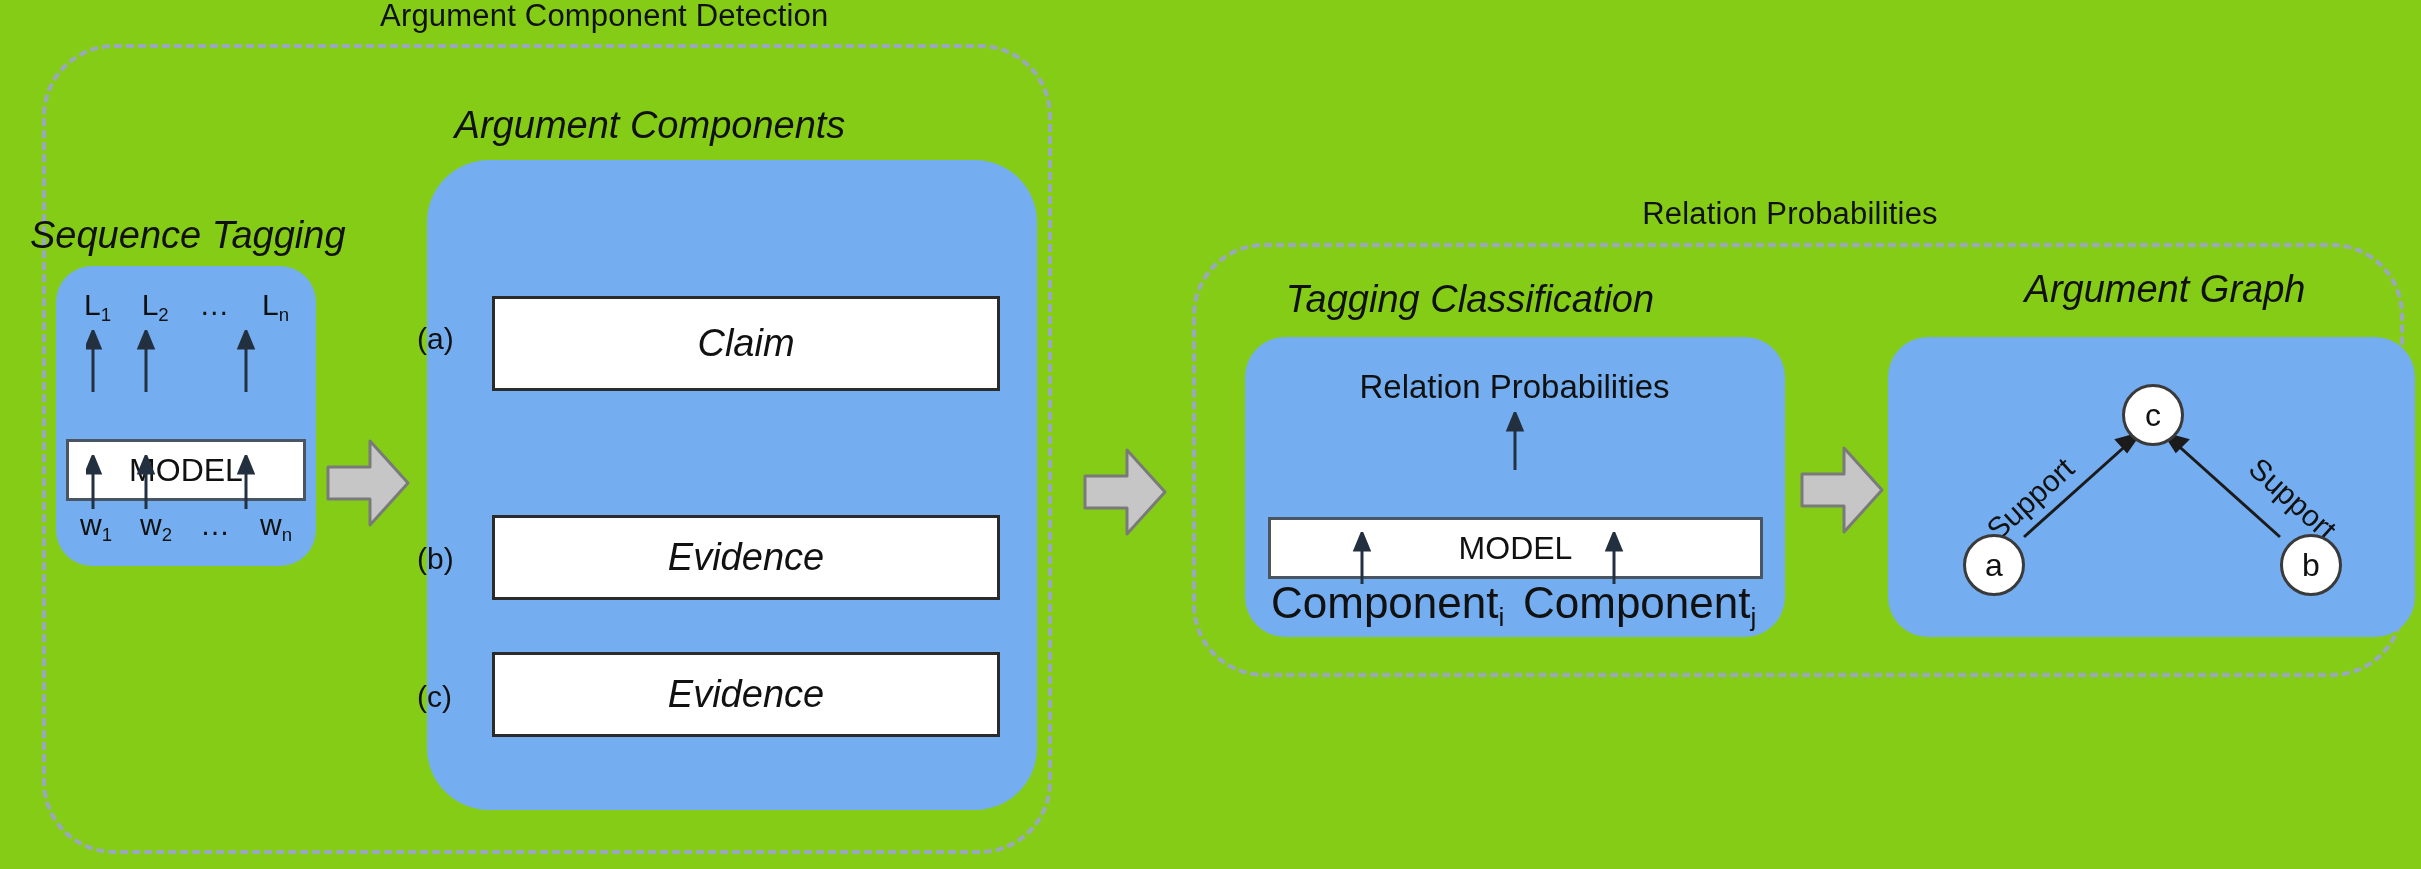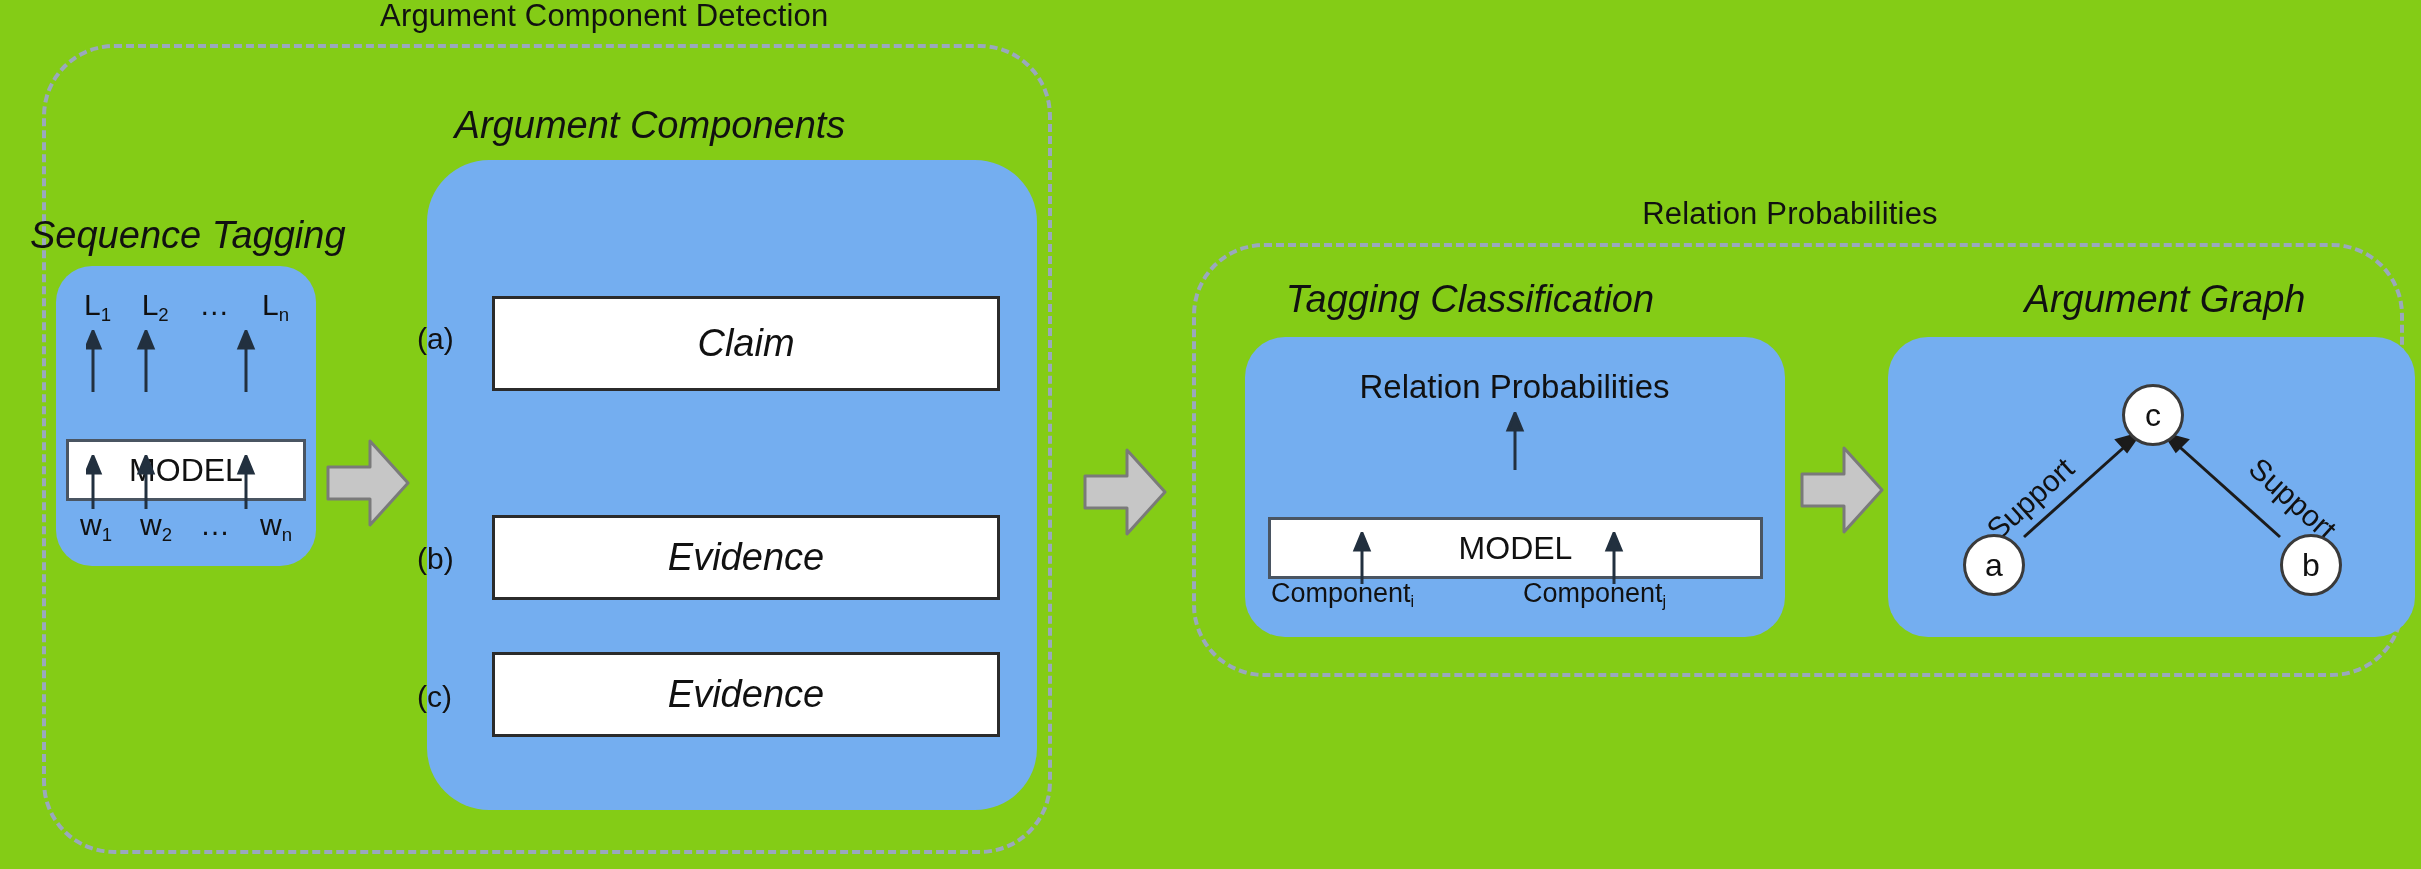--- a/index.html
+++ b/index.html
@@ -124,21 +124,21 @@
   .edge-label {
     position: absolute;
     font-size: 30px;
     color: #111111;
     white-space: nowrap;
     transform-origin: center center;
   }
 
   .comp-label {
     position: absolute;
-    font-size: 27px;
+    font-size: 44px;
     color: #111111;
     white-space: nowrap;
   }
   .comp-label sub {
     font-size: 0.60em;
     vertical-align: baseline;
     position: relative;
     top: 0.32em;
   }
   .rel-prob-label {
@@ -252,21 +252,21 @@
     <span>Component</span><sub>i</sub>
   </div>
   <div class="comp-label" style="left:1523px; top:578px;">
     <span>Component</span><sub>j</sub>
   </div>
 
   <svg class="block-arrow" style="left:1800px; top:442px;" width="84" height="96" viewBox="0 0 84 96">
     <polygon points="2,32 44,32 44,6 82,48 44,90 44,64 2,64" fill="#c6c6c6" stroke="#7a7a7a" stroke-width="3" stroke-linejoin="round"></polygon>
   </svg>
 
-  <div class="sub-title" style="left:1975px; top:278px; width:380px;">Argument Graph</div>
+  <div class="sub-title" style="left:1975px; top:268px; width:380px;">Argument Graph</div>
 
   <div class="blue-panel" style="left:1888px; top:337px; width:527px; height:300px; border-radius:40px;"></div>
 
   <svg class="abs" style="left:1888px; top:337px;" width="527" height="300" viewBox="0 0 527 300">
     <g stroke="#1b1b1b" stroke-width="3" fill="#1b1b1b">
 
       <line x1="136" y1="200" x2="243" y2="104"></line>
       <polygon points="251,97 229,103 239,114"></polygon>
 
       <line x1="392" y1="200" x2="285" y2="104"></line>

